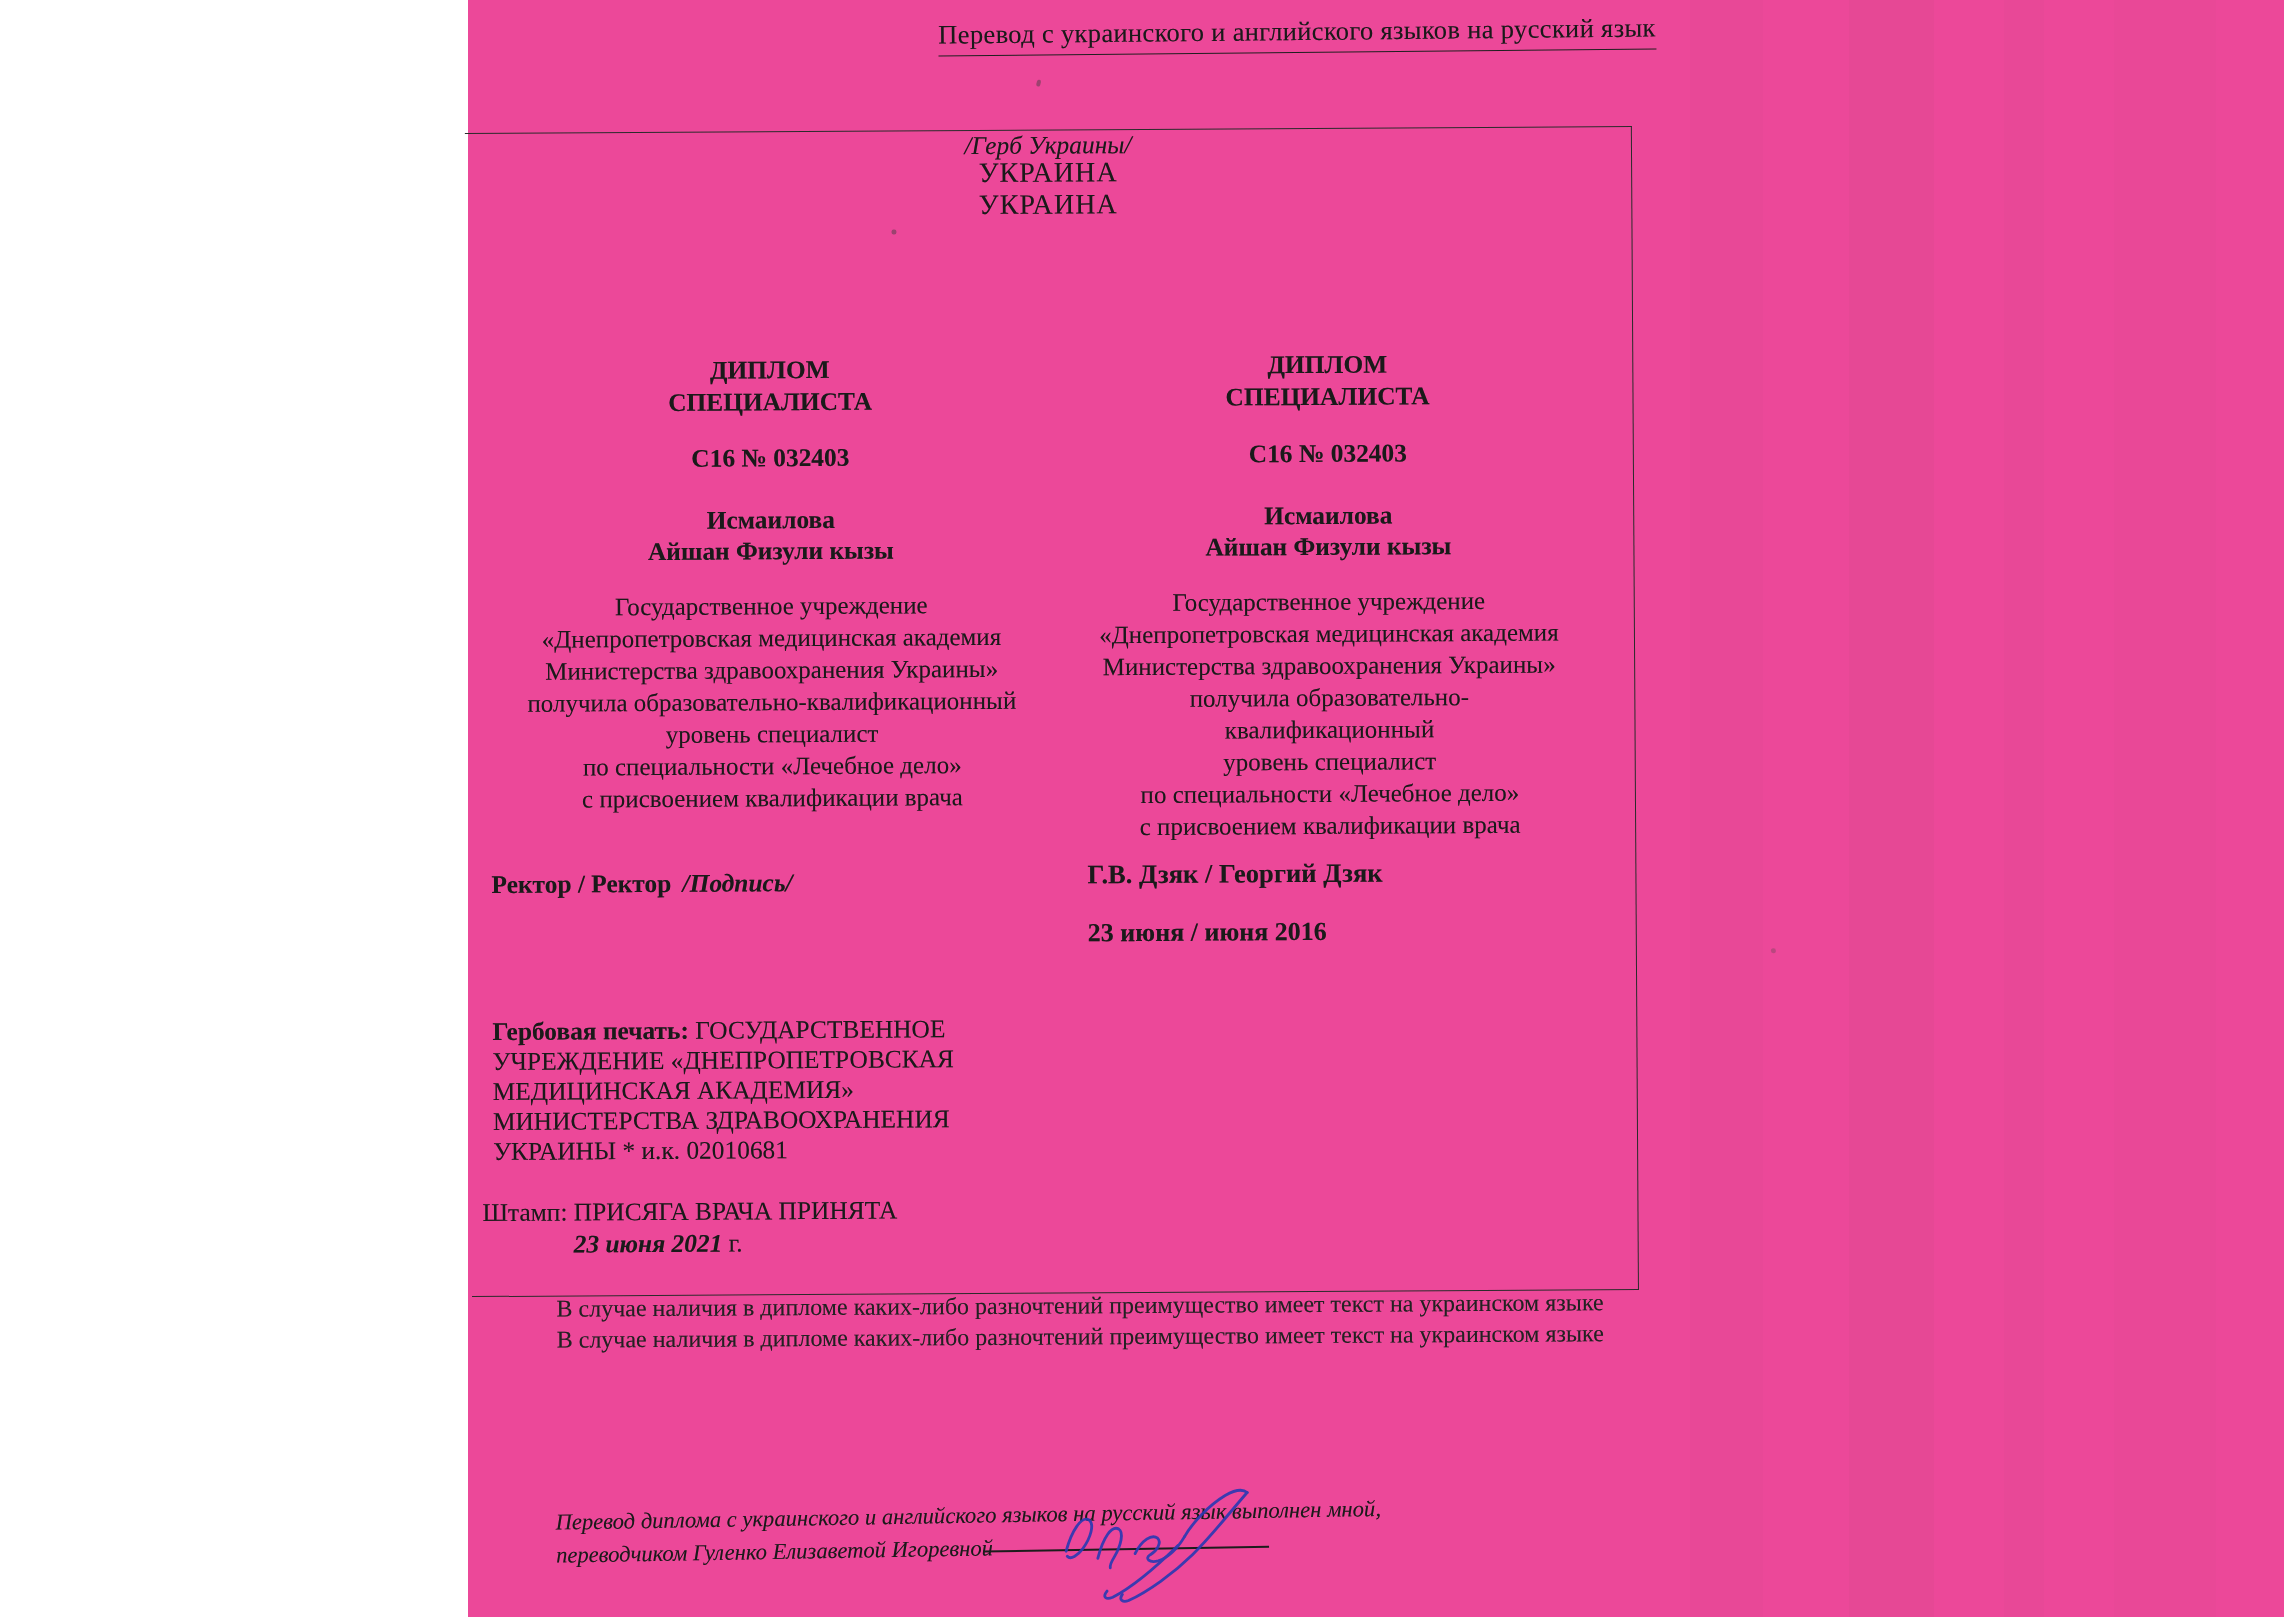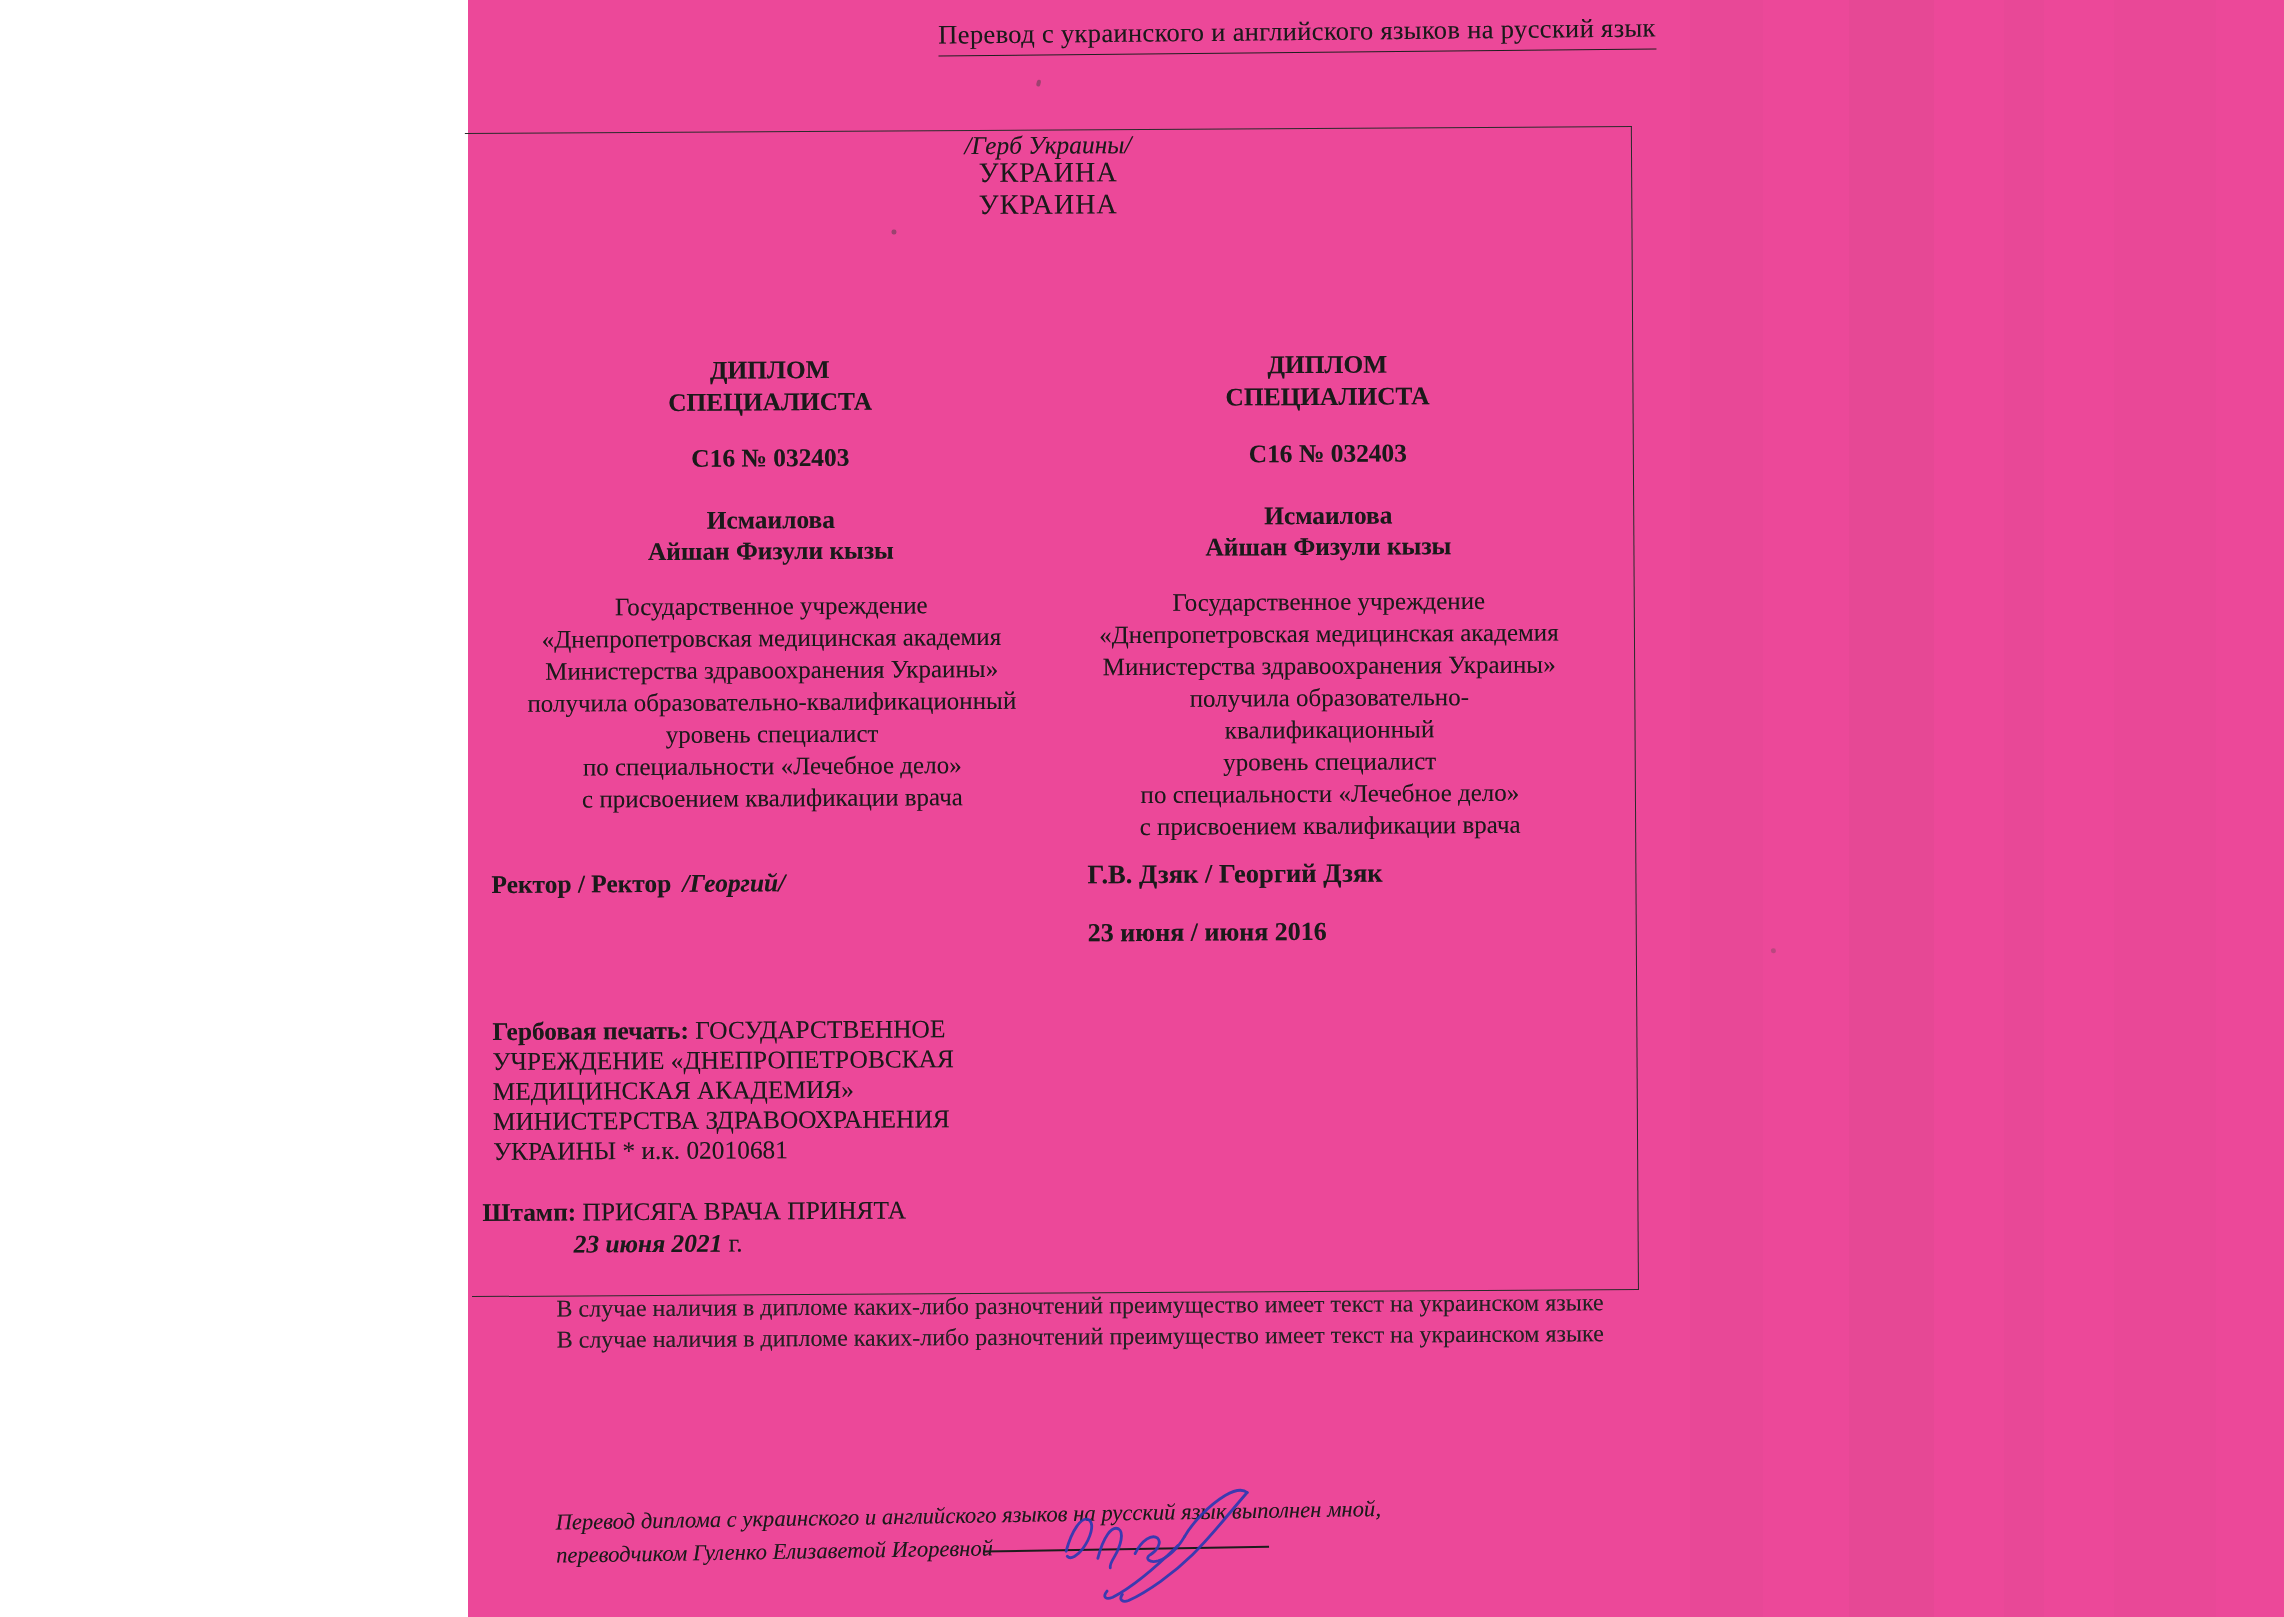--- a/index.html
+++ b/index.html
@@ -37,21 +37,21 @@
   .number{font-size:25.4px;font-weight:bold;}
   .name{font-size:25.4px;font-weight:bold;line-height:31px;}
   .para{font-size:25px;line-height:32px;}
   .rector{left:491px;top:866px;font-size:25.4px;font-weight:bold;}
   .sig-note{font-style:italic;margin-left:11.3px;}
   .rc-sign{left:1087px;top:859px;font-size:26.6px;font-weight:bold;}
   .rc-date{left:1087px;top:918px;font-size:26px;font-weight:bold;}
   .seal{left:491px;top:1012px;width:520px;font-size:25.4px;line-height:30px;}
   .seal b{font-weight:bold;}
   .stamp1{left:480px;top:1194px;font-size:25.4px;}
-  .stamp1 b{font-weight:bold;}
+  .stamp1 b{font-weight:normal;}
   .stamp2{left:571px;top:1226px;font-size:25.4px;}
   .stamp-date{font-weight:bold;font-style:italic;}
   .disc{left:469px;width:1216px;text-align:center;font-size:24px;color:#222;}
   .d1{top:1292px;} .d2{top:1323px;}
   .transl{left:551px;top:1502px;width:989px;transform:rotate(-0.6deg);
           transform-origin:0 0;font-style:italic;font-size:22.6px;line-height:33px;}
   .sig-line{position:absolute;left:427px;top:52px;width:286px;height:1.7px;background:#1c1c1c;}
   .signature{left:1039px;top:1480px;}
   .speck{position:absolute;border-radius:50%;background:rgba(60,60,60,0.45);}
   .sp1{left:1041px;top:79px;width:4px;height:7.3px;border-radius:2.3px;transform:rotate(14deg);}
@@ -91,21 +91,21 @@
     <div class="abs txt lc col-center para" style="top:588px">
       <div>Государственное учреждение</div>
       <div>«Днепропетровская медицинская академия</div>
       <div>Министерства здравоохранения Украины»</div>
       <div>получила образовательно-квалификационный</div>
       <div>уровень специалист</div>
       <div>по специальности «Лечебное дело»</div>
       <div>с присвоением квалификации врача</div>
     </div>
     <div class="abs txt rector">
-      <span>Ректор / Ректор</span><span class="sig-note">/Георгий/</span>
+      <span>Ректор / Ректор</span><span class="sig-note">/Подпись/</span>
     </div>
     <div class="abs txt seal">
       <div><b>Гербовая печать:</b><span> ГОСУДАРСТВЕННОЕ</span></div>
       <div>УЧРЕЖДЕНИЕ «ДНЕПРОПЕТРОВСКАЯ</div>
       <div>МЕДИЦИНСКАЯ АКАДЕМИЯ»</div>
       <div>МИНИСТЕРСТВА ЗДРАВООХРАНЕНИЯ</div>
       <div>УКРАИНЫ * и.к. 02010681</div>
     </div>
     <div class="abs txt stamp1">
       <b>Штамп:</b><span> ПРИСЯГА ВРАЧА ПРИНЯТА</span>

